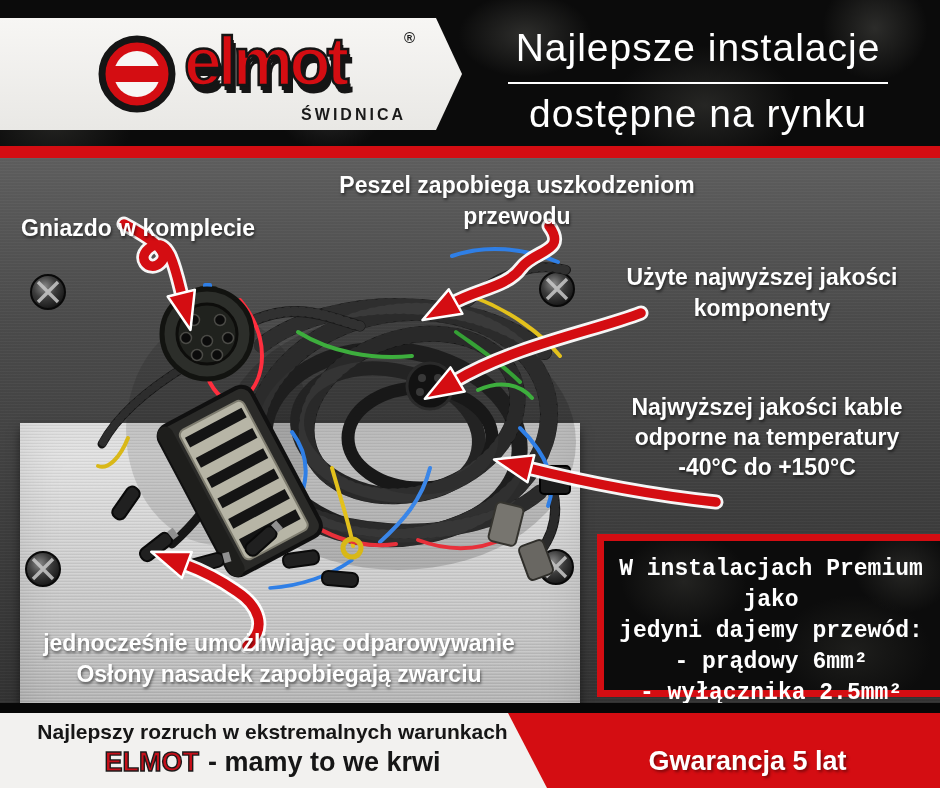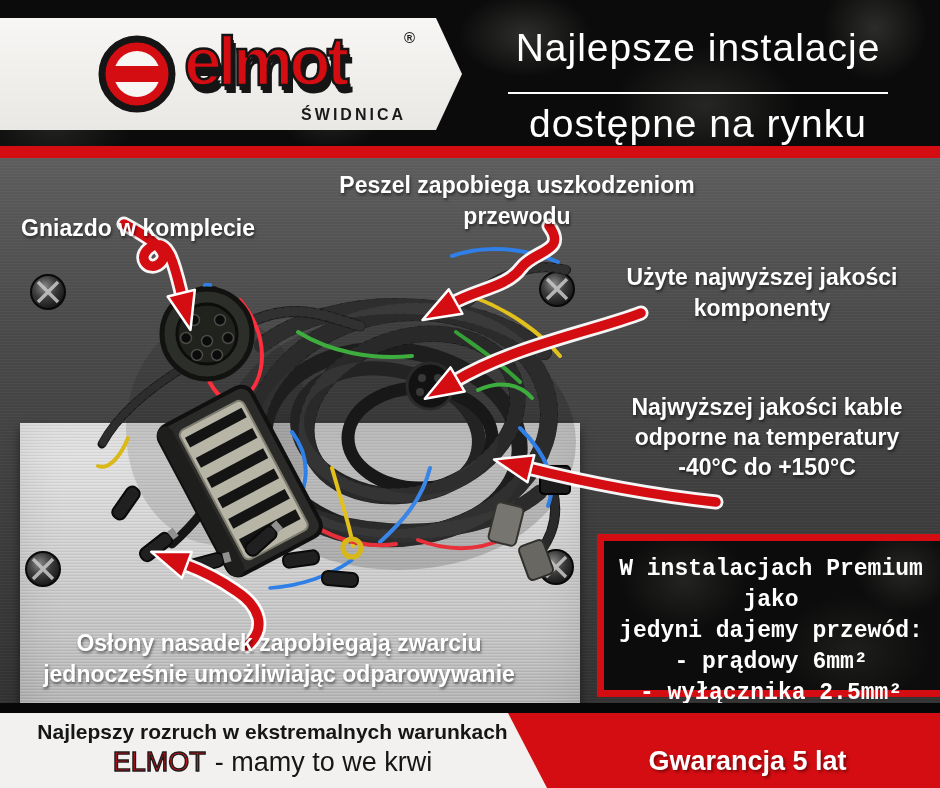--- a/index.html
+++ b/index.html
@@ -21,21 +21,21 @@
   .logoMark{position:absolute;left:96px;top:15px;width:82px;height:82px;}
   .wordmark{position:absolute;left:184px;top:4px;font-size:68px;font-weight:bold;
     letter-spacing:-4px;color:#d40d12;-webkit-text-stroke:2.5px #151515;
     text-shadow:2px 5px 0 #151515,4px 8px 0 #151515;}
   .regmark{position:absolute;left:404px;top:11px;font-size:15px;color:#1c1c1c;font-weight:bold;}
   .cityname{position:absolute;left:200px;top:88px;width:206px;text-align:right;
     font-size:16px;font-weight:bold;letter-spacing:3px;color:#1a1a1a;}
   .tagline{position:absolute;left:468px;top:26px;width:460px;text-align:center;color:#fff;}
   .tagline .tl{margin-bottom:8px;}
   .tagline .tl span{display:inline-block;font-size:39px;letter-spacing:1px;
-    border-bottom:2px solid #fff;padding:0 8px 22px 8px;}
+    border-bottom:2px solid #fff;padding:0 8px 12px 8px;}
 
   .stripe{position:absolute;left:0;top:146px;width:940px;height:12px;background:#d40d12;}
 
   
   .content{position:absolute;left:0;top:158px;width:940px;height:545px;
     background:
       repeating-linear-gradient(180deg,rgba(255,255,255,.03) 0 1px,rgba(0,0,0,0) 1px 3px),
       linear-gradient(180deg,#5d5d5d 0%,#4a4a4a 30%,#3d3d3d 65%,#323232 100%);}
   .plate{position:absolute;left:20px;top:265px;width:560px;height:330px;
     background:
@@ -62,21 +62,21 @@
     text-align:center;width:334px;font-family:Liberation Mono, monospace;}
   .premiumBox .inner{padding-top:13px;}
 
   
   .blackbar{position:absolute;left:0;top:703px;width:940px;height:10px;background:#070707;z-index:7;}
   .footer{position:absolute;left:0;top:713px;width:940px;height:75px;background:#d40d12;z-index:7;}
   .footWhite{position:absolute;left:0;top:0;width:940px;height:75px;background:#f2f1ef;
     clip-path:polygon(0 0,508px 0,547px 75px,0 75px);}
   .footTextL{position:absolute;left:0;top:7px;width:505px;text-align:center;color:#161616;padding-left:20px;}
   .f1{font-size:21px;font-weight:bold;}
-  .f2{font-size:27px;font-weight:normal;margin-top:3px;}
+  .f2{font-size:27px;font-weight:bold;margin-top:3px;}
   .f2 .brandred{color:#c6101a;-webkit-text-stroke:1.4px #1a1a1a;margin-right:9px;}
   .guarantee{position:absolute;left:555px;top:0;width:385px;height:97px;
     display:flex;align-items:center;justify-content:center;color:#fff;
     font-size:27px;font-weight:bold;text-shadow:2px 2px 3px rgba(0,0,0,.4);}
 
   svg.overlay{position:absolute;left:0;top:0;z-index:5;pointer-events:none;}
 </style>
 </head>
 <body>
 
@@ -295,22 +295,22 @@
   <div class="callout" id="co-components">
     <div>Użyte najwyższej jakości</div>
     <div>komponenty</div>
   </div>
   <div class="callout" id="co-cables">
     <div>Najwyższej jakości kable</div>
     <div>odporne na temperatury</div>
     <div>-40°C do +150°C</div>
   </div>
   <div class="callout" id="co-caps">
+    <div>jednocześnie umożliwiając odparowywanie</div>
     <div>Osłony nasadek zapobiegają zwarciu</div>
-    <div>jednocześnie umożliwiając odparowywanie</div>
   </div>
 
   <div class="premiumBox">
     <div class="inner">
       <div class="pline">W instalacjach Premium jako</div>
       <div class="pline">jedyni dajemy przewód:</div>
       <div class="pline">- prądowy 6mm²</div>
       <div class="pline">- wyłącznika 2.5mm²</div>
     </div>
   </div>

